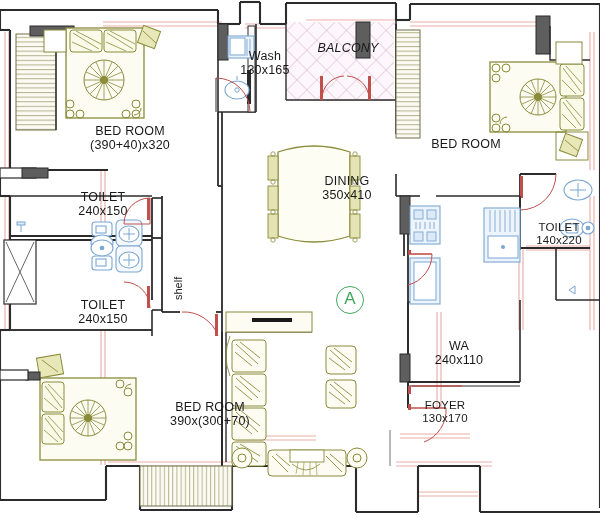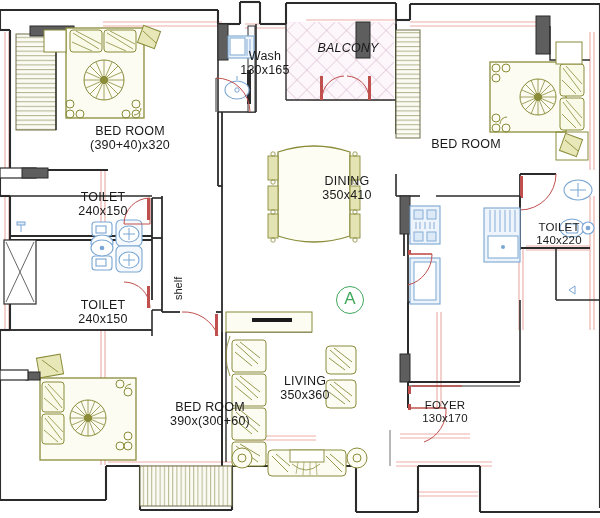--- a/index.html
+++ b/index.html
@@ -489,29 +489,29 @@
   <div class="lbl" style="left:418px;top:137px;width:96px;">
     <span class="l1">BED ROOM</span>
   </div>
 
   <div class="lbl small" style="left:522px;top:221px;width:74px;">
     <span class="l1">TOILET</span>
     <span class="l2">140x220</span>
   </div>
 
 
-
-  <div class="lbl" style="left:268px;top:374px;width:74px;">
-    <span class="l1">LIVING</span>
-    <span class="l2">350x360</span>
-  </div>
+  <div class="lbl" style="left:424px;top:339px;width:70px;">
+    <span class="l1">WA</span>
+    <span class="l2">240x110</span>
+  </div>
+
 
   <div class="lbl" style="left:140px;top:400px;width:140px;">
     <span class="l1">BED ROOM</span>
-    <span class="l2">390x(300+60)</span>
+    <span class="l2">390x(300+70)</span>
   </div>
 
   <div class="lbl small" style="left:408px;top:399px;width:74px;">
     <span class="l1">FOYER</span>
     <span class="l2">130x170</span>
   </div>
 
   <div class="vlbl" style="left:172px;top:300px;">shelf</div>
 
   <div class="mark" style="left:336px;top:286px;">A</div>

